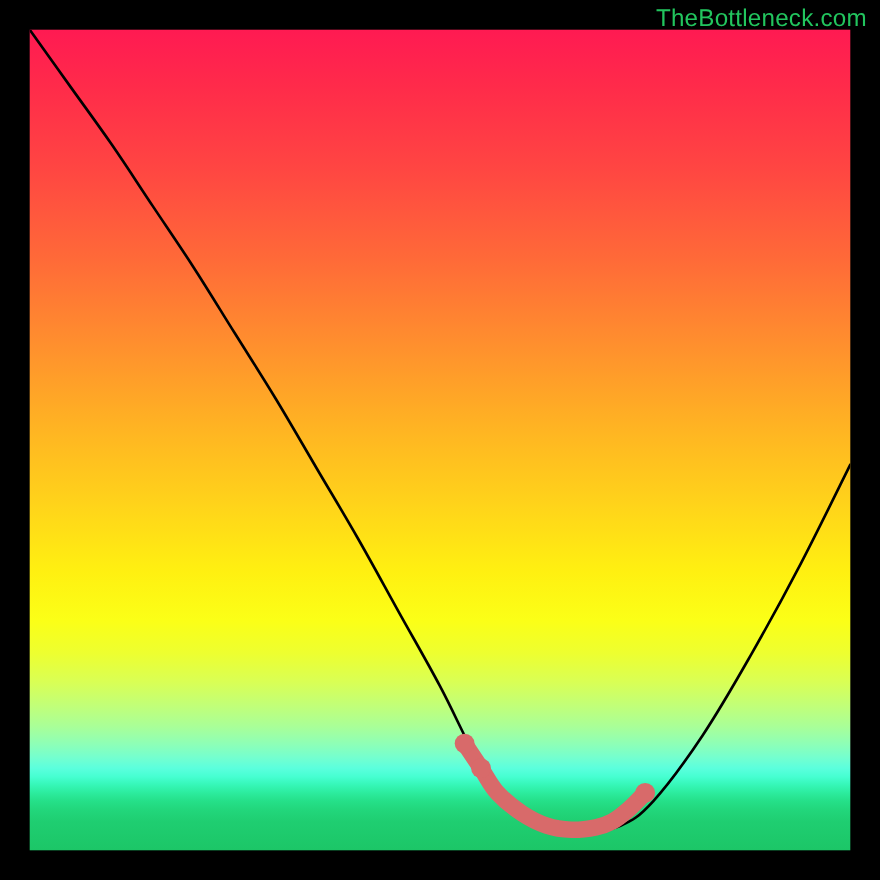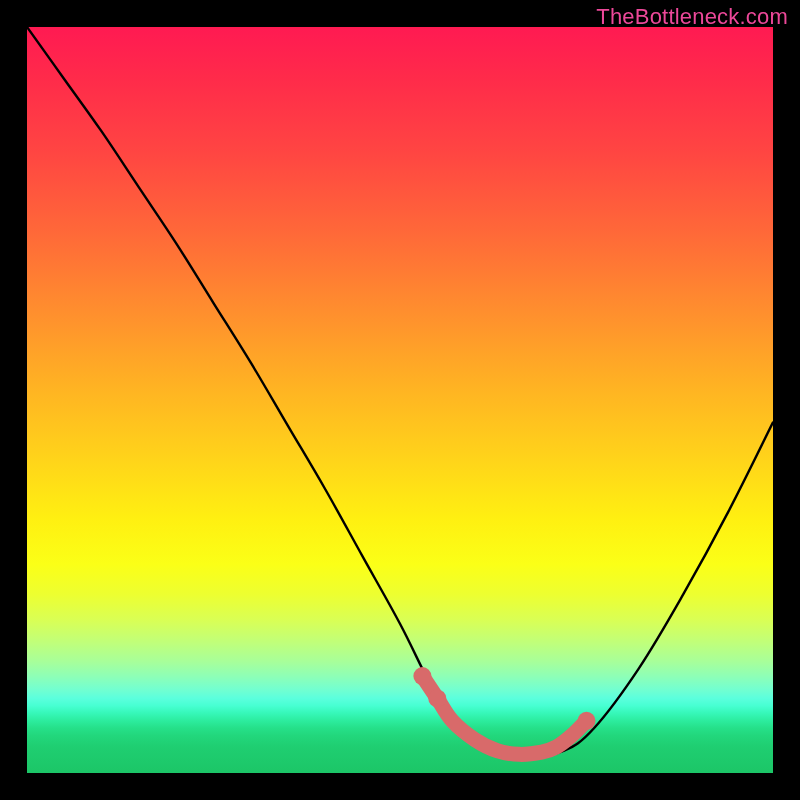--- a/index.html
+++ b/index.html
@@ -14,21 +14,21 @@
   .container {
     position: relative;
     width: 800px;
     height: 800px;
     background: #000;
   }
   .watermark {
     position: absolute;
     top: 4px;
     right: 12px;
-    color: #ec4899;
+    color: #22c55e;
     font-size: 22px;
     font-weight: 500;
     letter-spacing: 0.2px;
     z-index: 5;
   }
   .plot {
     position: absolute;
     left: 27px;
     top: 27px;
     width: 746px;

